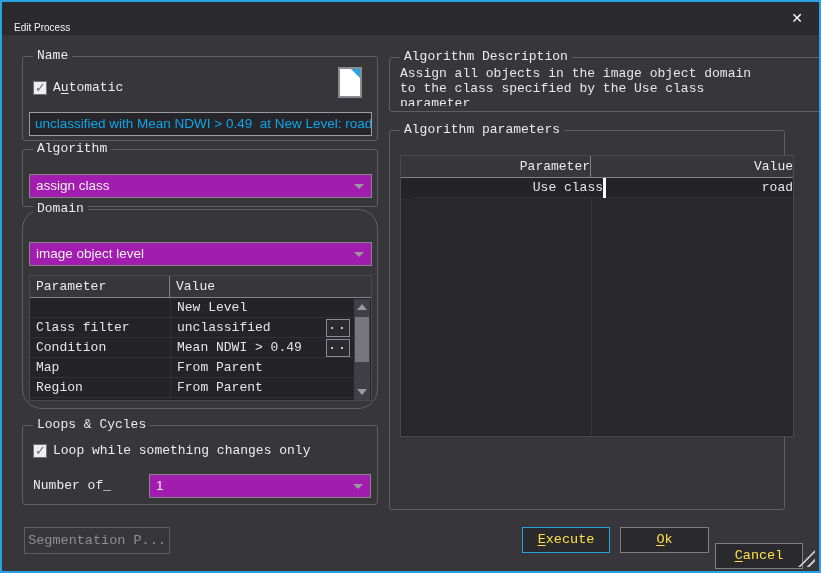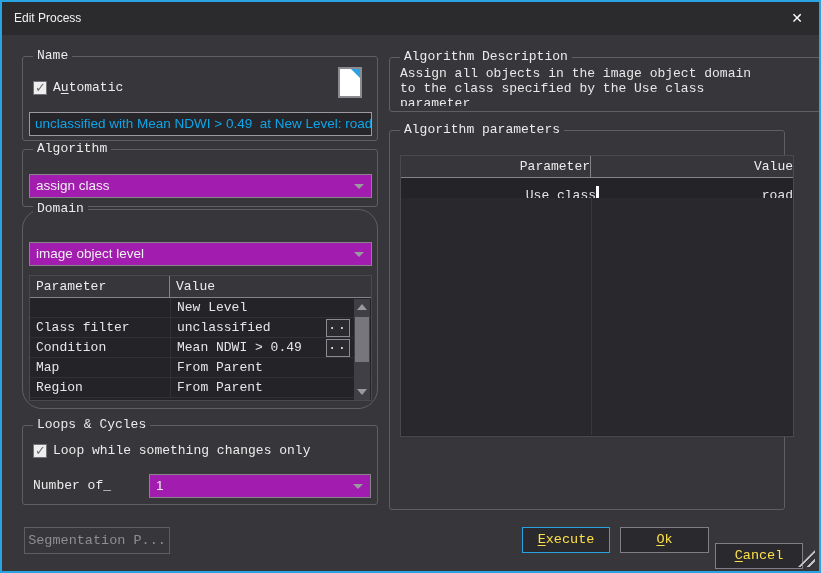--- a/index.html
+++ b/index.html
@@ -9,23 +9,23 @@
     position:relative; width:821px; height:573px;
     background:#37373b; border:2px solid #2ba2e1; overflow:hidden;
     font-family:"Liberation Mono","DejaVu Sans Mono",monospace;
     color:#ececec; font-size:13px;
   }
   .titlebar {
     position:absolute; left:0; top:0; right:0; height:33px;
     background:#2b2b2e;
   }
   .title-text {
-    position:absolute; left:12px; top:0; line-height:33px;
+    position:absolute; left:12px; top:9px; line-height:33px;
     font-family:"Liberation Sans","DejaVu Sans",sans-serif;
-    font-size:12px; color:#f2f2f2;
+    font-size:10px; color:#f2f2f2;
   }
   .close-btn {
     position:absolute; right:12px; top:6px; width:20px; height:20px;
     color:#ffffff; font-size:14px; text-align:center; line-height:20px;
     cursor:pointer; font-family:"DejaVu Sans",sans-serif;
   }
 
   .group {
     position:absolute; border:1px solid #5f5f63; border-radius:3px;
   }
@@ -276,21 +276,21 @@
     <span class="help-icon">?</span>
   </div>
 
   <div class="group g-params">
     <span class="group-label">Algorithm parameters</span>
     <div class="ptable" style="left:10px; top:24px; width:394px; height:282px;">
       <div class="thead">
         <span class="th c1">Parameter</span>
         <span class="th c2">Value</span>
       </div>
-      <div id="param-rows" style="position:absolute; left:5px; right:0; top:22px;margin-top:8px;">
+      <div id="param-rows" style="position:absolute; left:12px; right:0; top:22px;">
           <div class="trow">
             <span class="tcell pcol">Use class</span>
             <span class="tcell vcol">road</span>
           </div>
         </div>
       <div class="params-empty">
         <span class="vline"></span>
       </div>
     </div>
   </div>

